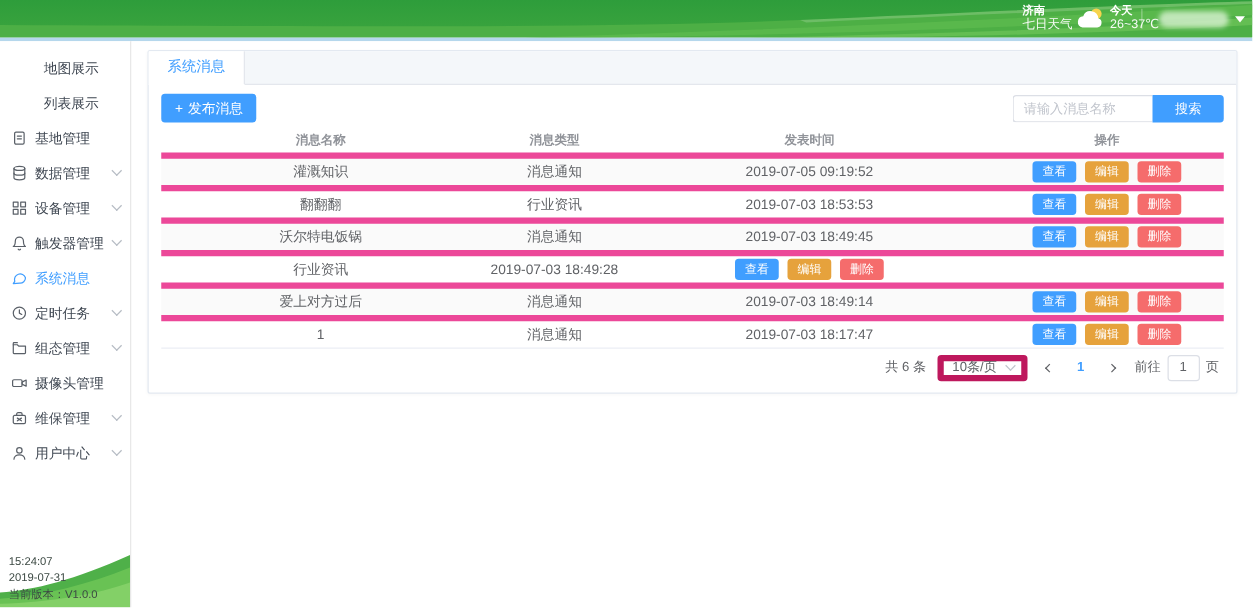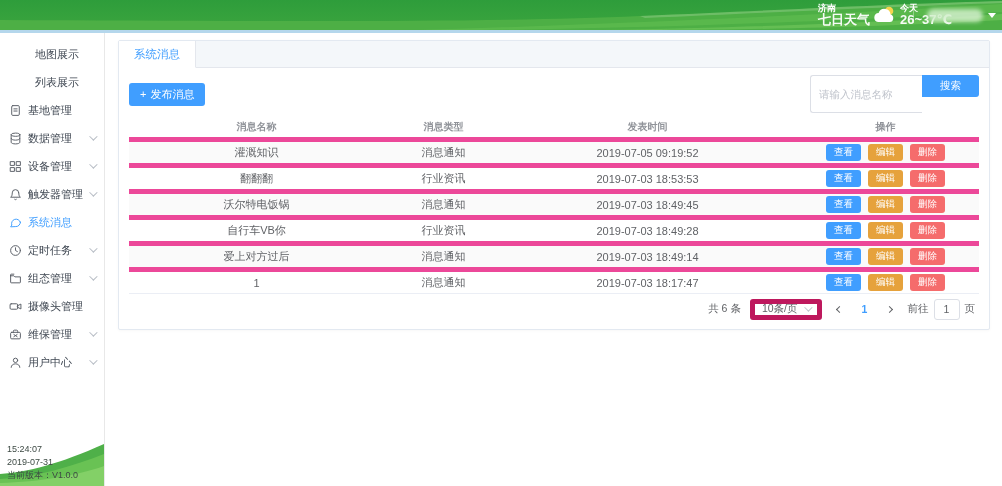--- a/index.html
+++ b/index.html
@@ -8,21 +8,21 @@
   .app { width:1002px; height:486px; position:relative; background:#fff; }
 
   
   .topbar { position:relative; height:30px; overflow:hidden; }
   .topbar svg.waves { position:absolute; inset:0; width:100%; height:100%; }
   .blueline { height:3px; background:#b5d7ec; }
 
   .weather { position:absolute; left:818px; top:3px; display:flex; align-items:center; gap:2px; color:#fff; z-index:2; }
   .weather .col { display:flex; flex-direction:column; line-height:11px; }
   .weather .t1 { font-size:9px; font-weight:bold; }
-  .weather .t2 { font-size:13px; opacity:.95;font-weight:bold; }
+  .weather .t2 { font-size:10px; opacity:.95; }
   .user-area { position:absolute; right:6px; top:0; height:30px; display:flex; align-items:center; gap:5px; z-index:2; }
   .user-divider { width:1px; height:16px; background:rgba(255,255,255,.35); margin-right:8px; }
   .user-blur { width:56px; height:13px; border-radius:7px; background:rgba(210,238,203,.85); filter:blur(2px); }
   .caret-down { width:0; height:0; border-left:4px solid transparent; border-right:4px solid transparent; border-top:5px solid #fff; }
 
   
   .page-body { display:flex; height:453px; }
 
   
   .sidebar { width:105px; border-right:1px solid #e8e8e8; position:relative; background:#fff; flex:none; }
@@ -44,21 +44,21 @@
   
   .main { flex:1; padding:7px 12px 0 13px; background:#fff; }
   .card { border:1px solid #e3e9f1; border-radius:2px; background:#fff; box-shadow:0 1px 3px rgba(0,0,0,.03); }
   .tabbar { height:27px; background:#f4f7fa; border-bottom:1px solid #e4e7ed; display:flex; }
   .tab { padding:0 15px; line-height:26px; font-size:11.5px; color:#409EFF; background:#fff; border-right:1px solid #e4e7ed; margin-bottom:-1px; border-bottom:1px solid #fff; cursor:pointer; }
   .card-body { padding:7px 10px 5px; }
 
   .toolbar { display:flex; justify-content:space-between; align-items:center; margin-bottom:3px; }
   .btn-publish { display:flex; align-items:center; gap:4px; background:#409EFF; color:#fff; border:none; border-radius:3px; height:23px; padding:0 11px; font-size:11px; cursor:pointer; font-family:inherit; }
   .search-group { display:flex; }
-  .search-input { width:112px; height:38px; border:1px solid #dcdfe6; border-right:none; border-radius:3px 0 0 3px; font-size:10.5px; padding:0 8px; color:#606266; outline:none; font-family:inherit; }
+  .search-input { width:112px; height:22px; border:1px solid #dcdfe6; border-right:none; border-radius:3px 0 0 3px; font-size:10.5px; padding:0 8px; color:#606266; outline:none; font-family:inherit; }
   .search-input::placeholder { color:#c0c4cc; }
   .btn-search { background:#409EFF; color:#fff; border:none; border-radius:0 3px 3px 0; height:22px; padding:0 18px; font-size:10.5px; cursor:pointer; font-family:inherit; }
 
   .grid-head, .grid-row { display:grid; grid-template-columns:30% 14% 34% 22%; align-items:center; text-align:center; }
   .grid-head { height:21px; color:#909399; font-size:10px;font-weight:bold; }
   .grid-row { height:26px; font-size:11px; color:#606266; border-top:5px solid #ec4899; }
   .grid-row:nth-child(odd) { background:#fafafa; }
   .cell-actions { display:flex; justify-content:center; gap:7px; }
   .btn-mini { border:none; border-radius:3px; color:#fff; font-size:9.5px; height:17px; padding:0 8px; cursor:pointer; font-family:inherit; }
   .btn-view { background:#409EFF; }
@@ -321,21 +321,20 @@
               <span>消息通知</span>
               <span>2019-07-03 18:49:45</span>
               <span class="cell-actions">
                 <button class="btn-mini btn-view">查看</button>
                 <button class="btn-mini btn-edit">编辑</button>
                 <button class="btn-mini btn-del">删除</button>
               </span>
             </div>
 
             <div class="grid-row">
-              <span>自行车VB你</span>
               <span>行业资讯</span>
               <span>2019-07-03 18:49:28</span>
               <span class="cell-actions">
                 <button class="btn-mini btn-view">查看</button>
                 <button class="btn-mini btn-edit">编辑</button>
                 <button class="btn-mini btn-del">删除</button>
               </span>
             </div>
 
             <div class="grid-row">

